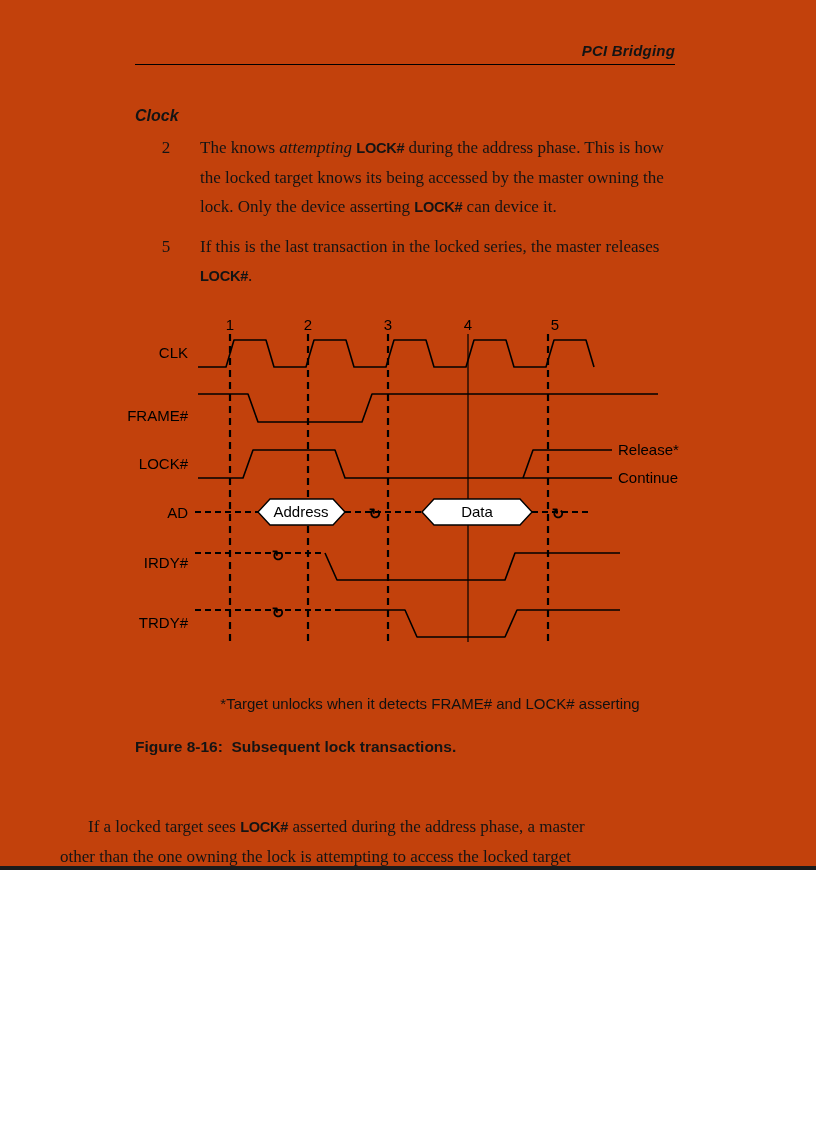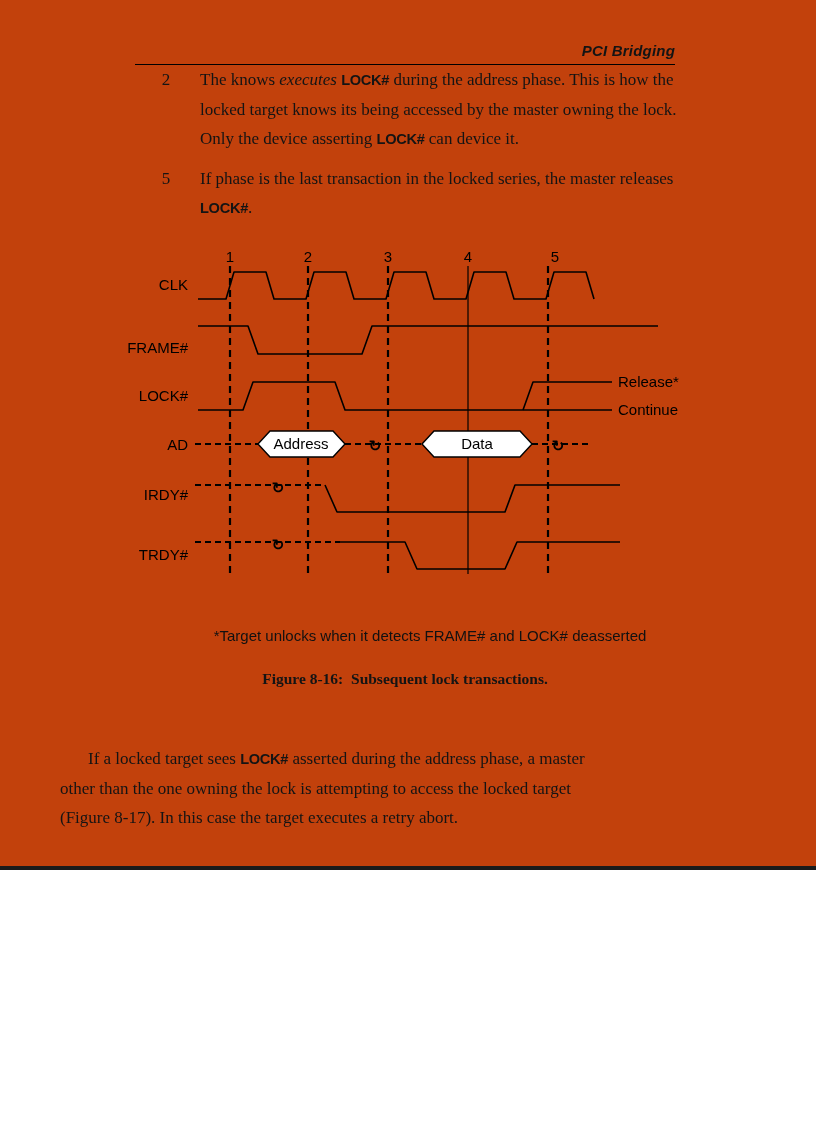--- a/index.html
+++ b/index.html
@@ -41,51 +41,52 @@
   .vline-solid { stroke: #000; stroke-width: 1.2; }
   .busdash { stroke: #000; stroke-width: 2.2; stroke-dasharray: 6 4; fill: none; }
   .bubble { fill: #fff; stroke: #000; stroke-width: 1.4; }
   .turn { font-size: 22px; font-weight: bold; }
 
   .figure-footnote {
     margin: 44px 0 0 160px; width: 540px; text-align: center;
     font-family: "Liberation Sans", sans-serif; font-size: 15px; color: #111;
   }
   .figure-caption {
-    margin: 26px 0 16px 135px; width: 540px; text-align: center; white-space: pre-wrap;
-    font-family: Liberation Serif, serif; font-weight: bold; font-size: 15.5px;
+    margin: 26px 0 16px 135px; width: 540px; text-align: left; white-space: pre-wrap;
+    font-family: Liberation Sans, sans-serif; font-weight: bold; font-size: 15.5px;
   }
   .body-para { margin: 56px 0 0 60px; width: 542px; font-size: 17px; line-height: 29px; text-indent: 28px; }
 
   .page-number {
     position: absolute; top: 1049px; left: 0; width: 816px; text-align: center;
     font-weight: bold; font-style: italic; font-size: 11px;
   }
   .scan-edge { position: absolute; left: 0; bottom: 0; width: 816px; height: 4px; background: #1b1b1b; }
 </style>
 </head>
 <body>
 
 <div class="page">
 
   <div class="header">
     <div class="header-title">PCI Bridging</div>
     <div class="header-rule"></div>
   </div>
 
+  <div class="clock-heading">Clock</div>
 
   <div class="clock-item">
     <div class="clock-num">2</div>
-    <div class="clock-text"><span>The knows </span><span class="seg-italic">executes</span><span> </span><span class="seg-signal">LOCK#</span><span> during the address phase. This is how the locked target knows its being accessed by the master owning the lock. Only the device asserting </span><span class="seg-signal">LOCK#</span><span> can device it.</span></div>
+    <div class="clock-text"><span>The knows </span><span class="seg-italic">attempting</span><span> </span><span class="seg-signal">LOCK#</span><span> during the address phase. This is how the locked target knows its being accessed by the master owning the lock. Only the device asserting </span><span class="seg-signal">LOCK#</span><span> can device it.</span></div>
   </div>
 
 
   <div class="clock-item">
     <div class="clock-num">5</div>
-    <div class="clock-text"><span>If phase is the last transaction in the locked series, the master releases </span><span class="seg-signal">LOCK#</span><span>.</span></div>
+    <div class="clock-text"><span>If this is the last transaction in the locked series, the master releases </span><span class="seg-signal">LOCK#</span><span>.</span></div>
   </div>
 
   <div class="figure-wrap">
     <svg class="timing-svg" width="600" height="330" viewBox="0 0 600 330" xmlns="http://www.w3.org/2000/svg">
 
       <line class="vline-dashed" x1="130" y1="17" x2="130" y2="325"></line>
       <line class="vline-dashed" x1="208" y1="17" x2="208" y2="325"></line>
       <line class="vline-dashed" x1="288" y1="17" x2="288" y2="325"></line>
       <line class="vline-solid" x1="368" y1="17" x2="368" y2="325"></line>
       <line class="vline-dashed" x1="448" y1="17" x2="448" y2="325"></line>
@@ -127,21 +128,21 @@
       <polyline class="wave" points="225,236 237,263 405,263 415,236 520,236"></polyline>
       <text x="178" y="244" text-anchor="middle" class="turn">↻</text>
 
       <line class="busdash" x1="95" y1="293" x2="240" y2="293"></line>
       <polyline class="wave" points="240,293 305,293 317,320 405,320 417,293 520,293"></polyline>
       <text x="178" y="301" text-anchor="middle" class="turn">↻</text>
 
     </svg>
   </div>
 
-  <div class="figure-footnote">*Target unlocks when it detects FRAME# and LOCK# deasserted</div>
+  <div class="figure-footnote">*Target unlocks when it detects FRAME# and LOCK# asserting</div>
   <div class="figure-caption">Figure 8-16:  Subsequent lock transactions.</div>
 
   <p class="body-para"><span>If a locked target sees </span><span class="seg-signal">LOCK#</span><span> asserted during the address phase, a master other than the one owning the lock is attempting to access the locked target (Figure 8-17). In this case the target executes a retry abort.</span></p>
 
   <div class="page-number">145</div>
   <div class="scan-edge"></div>
 
 </div>
 
 </body></html>

